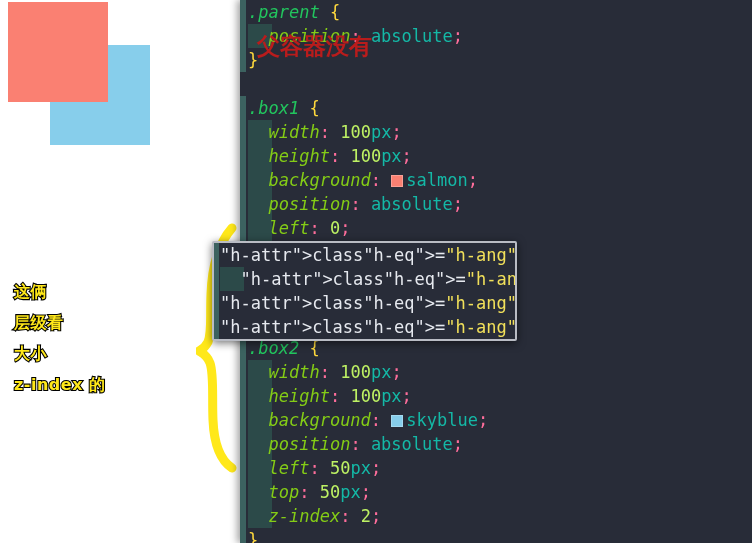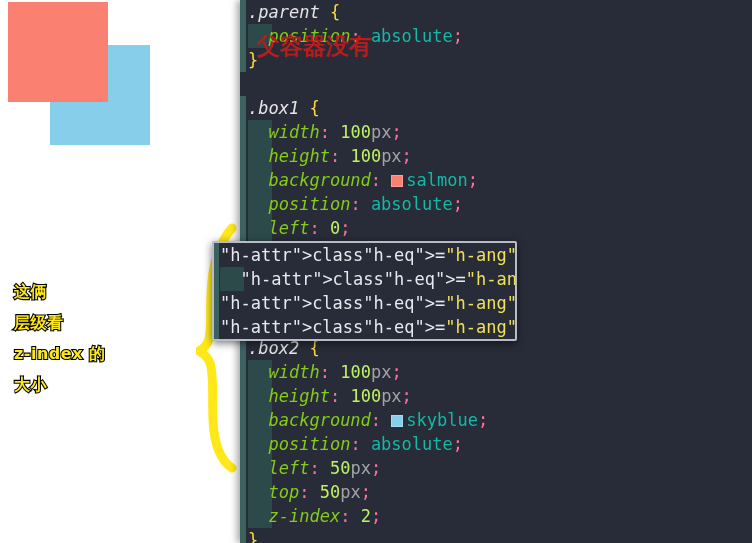--- a/index.html
+++ b/index.html
@@ -101,27 +101,27 @@
   .ln.ind::after {
     content: "";
     position: absolute;
     left: 8px; top: 0;
     width: 24px; height: 24px;
     background: #2c4a49;
   }
   .ln > span { position: relative; z-index: 2; }
 
   
-  .t-sel   { color: #e5e5e5; font-style: italic; }   
+  .t-sel   { color: #22c55e; font-style: italic; }   
   .t-brace { color: #ffd93d; }                        
   .t-prop  { color: #84cc16; font-style: italic; }                        
   .t-colon { color: #ff6e9c; }                        
   .t-val   { color: #14b8a6; }                        
   .t-num   { color: #bef264; }                        
-  .t-unit  { color: #a3a3a3; }                        
+  .t-unit  { color: #14b8a6; }                        
 
   .swatch {
     display: inline-block;
     width: 12px; height: 12px;
     vertical-align: -1px;
     margin-right: 3px;
     border: 1px solid rgba(255,255,255,.25);
   }
 
   
@@ -163,22 +163,22 @@
 <div id="root">
 
   <div class="demo-area">
     <div class="demo-box" id="box-salmon" style="background: rgb(250, 128, 114); left: 8px; top: 2px; width: 100px; height: 100px; z-index: 3;"></div>
     <div class="demo-box" id="box-skyblue" style="background: rgb(135, 206, 235); left: 50px; top: 45px; width: 100px; height: 100px; z-index: 2;"></div>
   </div>
 
   <div class="annot-left">
     <div>这俩</div>
     <div>层级看</div>
+    <div>大小</div>
     <div>z-index 的</div>
-    <div>大小</div>
   </div>
 
   <svg class="brace" viewBox="0 0 58 252">
     <path d="M36 6 C 22 22, 16 44, 15 72 C 14 96, 16 110, 12 120
              C 9 126, 5 128, 3 129 C 6 131, 11 133, 14 141
              C 18 152, 16 176, 17 198 C 18 222, 24 238, 36 246" fill="none" stroke="#ffe81a" stroke-width="9" stroke-linecap="round" stroke-linejoin="round"></path>
   </svg>
 
   <div class="editor">
     <div class="code" id="css-code"><div class="ln sel"><span><span class="t-sel">.parent</span> <span class="t-brace">{</span></span></div><div class="ln sel ind"><span>&nbsp;&nbsp;<span class="t-prop">position</span><span class="t-colon">:</span> <span class="t-val">absolute</span><span class="t-colon">;</span></span></div><div class="ln sel"><span><span class="t-brace">}</span></span></div><div class="ln"><span></span></div><div class="ln sel"><span><span class="t-sel">.box1</span> <span class="t-brace">{</span></span></div><div class="ln sel ind"><span>&nbsp;&nbsp;<span class="t-prop">width</span><span class="t-colon">:</span> <span class="t-num">100</span><span class="t-unit">px</span><span class="t-colon">;</span></span></div><div class="ln sel ind"><span>&nbsp;&nbsp;<span class="t-prop">height</span><span class="t-colon">:</span> <span class="t-num">100</span><span class="t-unit">px</span><span class="t-colon">;</span></span></div><div class="ln sel ind"><span>&nbsp;&nbsp;<span class="t-prop">background</span><span class="t-colon">:</span> <span class="swatch" style="background:#FA8072"></span><span class="t-val">salmon</span><span class="t-colon">;</span></span></div><div class="ln sel ind"><span>&nbsp;&nbsp;<span class="t-prop">position</span><span class="t-colon">:</span> <span class="t-val">absolute</span><span class="t-colon">;</span></span></div><div class="ln sel ind"><span>&nbsp;&nbsp;<span class="t-prop">left</span><span class="t-colon">:</span> <span class="t-num">0</span><span class="t-colon">;</span></span></div><div class="ln sel ind"><span>&nbsp;&nbsp;<span class="t-prop">top</span><span class="t-colon">:</span> <span class="t-num">0</span><span class="t-colon">;</span></span></div><div class="ln sel ind"><span>&nbsp;&nbsp;<span class="t-prop">z-index</span><span class="t-colon">:</span> <span class="t-num">3</span><span class="t-colon">;</span></span></div><div class="ln sel"><span><span class="t-brace">}</span></span></div><div class="ln"><span></span></div><div class="ln sel"><span><span class="t-sel">.box2</span> <span class="t-brace">{</span></span></div><div class="ln sel ind"><span>&nbsp;&nbsp;<span class="t-prop">width</span><span class="t-colon">:</span> <span class="t-num">100</span><span class="t-unit">px</span><span class="t-colon">;</span></span></div><div class="ln sel ind"><span>&nbsp;&nbsp;<span class="t-prop">height</span><span class="t-colon">:</span> <span class="t-num">100</span><span class="t-unit">px</span><span class="t-colon">;</span></span></div><div class="ln sel ind"><span>&nbsp;&nbsp;<span class="t-prop">background</span><span class="t-colon">:</span> <span class="swatch" style="background:#87CEEB"></span><span class="t-val">skyblue</span><span class="t-colon">;</span></span></div><div class="ln sel ind"><span>&nbsp;&nbsp;<span class="t-prop">position</span><span class="t-colon">:</span> <span class="t-val">absolute</span><span class="t-colon">;</span></span></div><div class="ln sel ind"><span>&nbsp;&nbsp;<span class="t-prop">left</span><span class="t-colon">:</span> <span class="t-num">50</span><span class="t-unit">px</span><span class="t-colon">;</span></span></div><div class="ln sel ind"><span>&nbsp;&nbsp;<span class="t-prop">top</span><span class="t-colon">:</span> <span class="t-num">50</span><span class="t-unit">px</span><span class="t-colon">;</span></span></div><div class="ln sel ind"><span>&nbsp;&nbsp;<span class="t-prop">z-index</span><span class="t-colon">:</span> <span class="t-num">2</span><span class="t-colon">;</span></span></div><div class="ln sel"><span><span class="t-brace">}</span></span></div></div>

